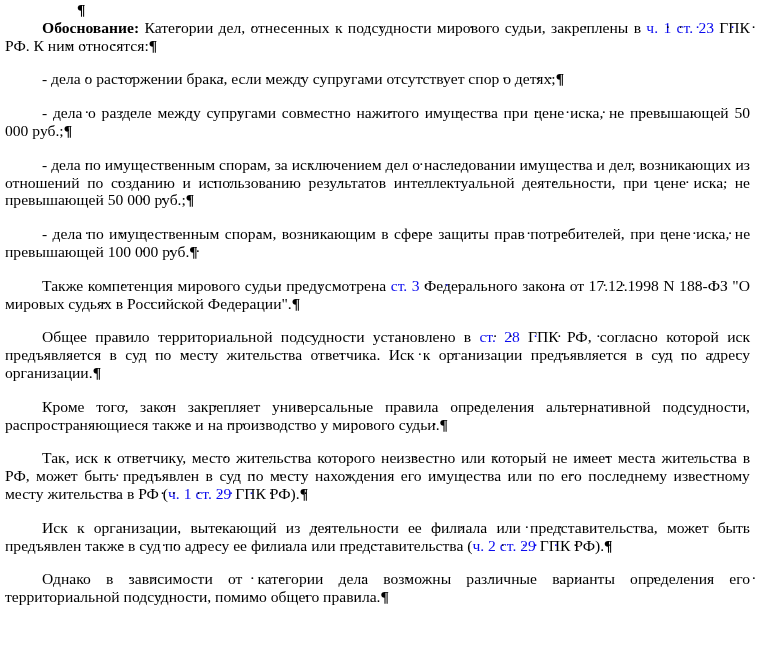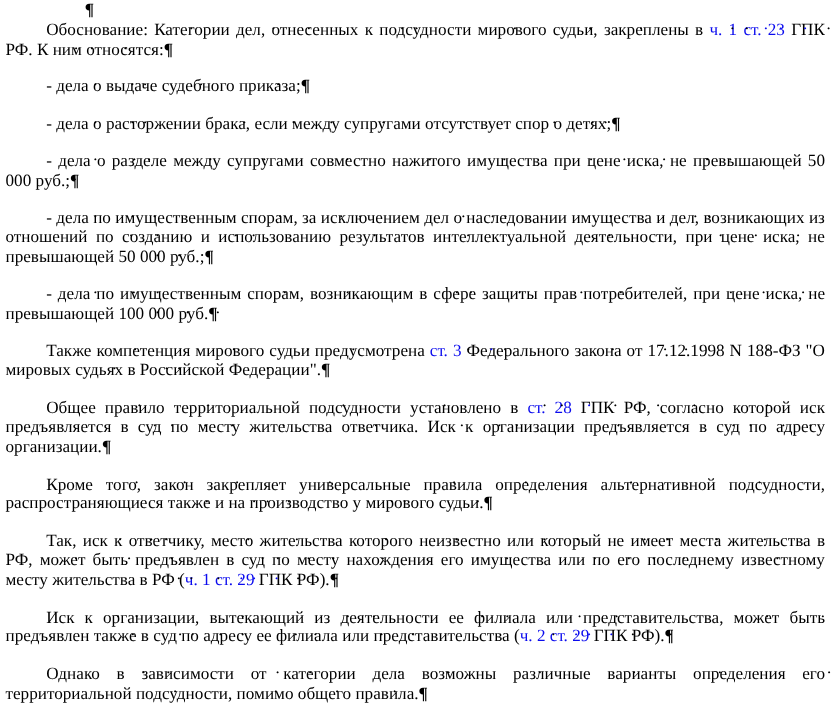--- a/index.html
+++ b/index.html
@@ -24,21 +24,21 @@
   .para {
     margin: 0 0 16px 0;
     text-align: justify;
     text-indent: 37px;
   }
   .para.empty {
     margin-bottom: 0;
     text-indent: 72px;
   }
   .run { white-space: normal; }
-  .run.bold { font-weight: normal; }
+  .run.bold { font-weight: bold; }
   .run.link {
     color: var(--link-color, #0b0bee);
     cursor: pointer;
   }
   
   .sp {
     position: relative;
   }
   .sp::before {
     content: var(--space-mark, "·");
@@ -54,21 +54,20 @@
     font-weight: bold;
     color: #000000;
   }
 </style>
 </head>
 <body>
 
 <div class="doc" id="doc">
     <p class="para empty"><span class="pil">¶</span></p>
     <p class="para"><span class="run bold">Обоснование:</span><span class="run normal"><span class="sp"> </span>Категории<span class="sp"> </span>дел,<span class="sp"> </span>отнесенных<span class="sp"> </span>к<span class="sp"> </span>подсудности<span class="sp"> </span>мирового<span class="sp"> </span>судьи,<span class="sp"> </span>закреплены<span class="sp"> </span>в<span class="sp"> </span></span><span class="run link">ч.<span class="sp"> </span>1<span class="sp"> </span>ст.<span class="sp"> </span>23</span><span class="run normal"><span class="sp"> </span>ГПК<span class="sp"> </span>РФ.<span class="sp"> </span>К<span class="sp"> </span>ним<span class="sp"> </span>относятся:</span><span class="pil">¶</span></p>
-    <p class="para"><span class="run normal">-<span class="sp"> </span>дела<span class="sp"> </span>о<span class="sp"> </span>выдаче<span class="sp"> </span>судебного<span class="sp"> </span>приказа;</span><span class="pil">¶</span></p>
     <p class="para"><span class="run normal">-<span class="sp"> </span>дела<span class="sp"> </span>о<span class="sp"> </span>расторжении<span class="sp"> </span>брака,<span class="sp"> </span>если<span class="sp"> </span>между<span class="sp"> </span>супругами<span class="sp"> </span>отсутствует<span class="sp"> </span>спор<span class="sp"> </span>о<span class="sp"> </span>детях;</span><span class="pil">¶</span></p>
     <p class="para"><span class="run normal">-<span class="sp"> </span>дела<span class="sp"> </span>о<span class="sp"> </span>разделе<span class="sp"> </span>между<span class="sp"> </span>супругами<span class="sp"> </span>совместно<span class="sp"> </span>нажитого<span class="sp"> </span>имущества<span class="sp"> </span>при<span class="sp"> </span>цене<span class="sp"> </span>иска,<span class="sp"> </span>не<span class="sp"> </span>превышающей<span class="sp"> </span>50<span class="sp"> </span>000<span class="sp"> </span>руб.;</span><span class="pil">¶</span></p>
     <p class="para"><span class="run normal">-<span class="sp"> </span>дела<span class="sp"> </span>по<span class="sp"> </span>имущественным<span class="sp"> </span>спорам,<span class="sp"> </span>за<span class="sp"> </span>исключением<span class="sp"> </span>дел<span class="sp"> </span>о<span class="sp"> </span>наследовании<span class="sp"> </span>имущества<span class="sp"> </span>и<span class="sp"> </span>дел,<span class="sp"> </span>возникающих<span class="sp"> </span>из<span class="sp"> </span>отношений<span class="sp"> </span>по<span class="sp"> </span>созданию<span class="sp"> </span>и<span class="sp"> </span>использованию<span class="sp"> </span>результатов<span class="sp"> </span>интеллектуальной<span class="sp"> </span>деятельности,<span class="sp"> </span>при<span class="sp"> </span>цене<span class="sp"> </span>иска,<span class="sp"> </span>не<span class="sp"> </span>превышающей<span class="sp"> </span>50<span class="sp"> </span>000<span class="sp"> </span>руб.;</span><span class="pil">¶</span></p>
     <p class="para"><span class="run normal">-<span class="sp"> </span>дела<span class="sp"> </span>по<span class="sp"> </span>имущественным<span class="sp"> </span>спорам,<span class="sp"> </span>возникающим<span class="sp"> </span>в<span class="sp"> </span>сфере<span class="sp"> </span>защиты<span class="sp"> </span>прав<span class="sp"> </span>потребителей,<span class="sp"> </span>при<span class="sp"> </span>цене<span class="sp"> </span>иска,<span class="sp"> </span>не<span class="sp"> </span>превышающей<span class="sp"> </span>100<span class="sp"> </span>000<span class="sp"> </span>руб.</span><span class="pil">¶</span></p>
     <p class="para"><span class="run normal">Также<span class="sp"> </span>компетенция<span class="sp"> </span>мирового<span class="sp"> </span>судьи<span class="sp"> </span>предусмотрена<span class="sp"> </span></span><span class="run link">ст.<span class="sp"> </span>3</span><span class="run normal"><span class="sp"> </span>Федерального<span class="sp"> </span>закона<span class="sp"> </span>от<span class="sp"> </span>17.12.1998<span class="sp"> </span>N<span class="sp"> </span>188-ФЗ<span class="sp"> </span>"О<span class="sp"> </span>мировых<span class="sp"> </span>судьях<span class="sp"> </span>в<span class="sp"> </span>Российской<span class="sp"> </span>Федерации".</span><span class="pil">¶</span></p>
     <p class="para"><span class="run normal">Общее<span class="sp"> </span>правило<span class="sp"> </span>территориальной<span class="sp"> </span>подсудности<span class="sp"> </span>установлено<span class="sp"> </span>в<span class="sp"> </span></span><span class="run link">ст.<span class="sp"> </span>28</span><span class="run normal"><span class="sp"> </span>ГПК<span class="sp"> </span>РФ,<span class="sp"> </span>согласно<span class="sp"> </span>которой<span class="sp"> </span>иск<span class="sp"> </span>предъявляется<span class="sp"> </span>в<span class="sp"> </span>суд<span class="sp"> </span>по<span class="sp"> </span>месту<span class="sp"> </span>жительства<span class="sp"> </span>ответчика.<span class="sp"> </span>Иск<span class="sp"> </span>к<span class="sp"> </span>организации<span class="sp"> </span>предъявляется<span class="sp"> </span>в<span class="sp"> </span>суд<span class="sp"> </span>по<span class="sp"> </span>адресу<span class="sp"> </span>организации.</span><span class="pil">¶</span></p>
     <p class="para"><span class="run normal">Кроме<span class="sp"> </span>того,<span class="sp"> </span>закон<span class="sp"> </span>закрепляет<span class="sp"> </span>универсальные<span class="sp"> </span>правила<span class="sp"> </span>определения<span class="sp"> </span>альтернативной<span class="sp"> </span>подсудности,<span class="sp"> </span>распространяющиеся<span class="sp"> </span>также<span class="sp"> </span>и<span class="sp"> </span>на<span class="sp"> </span>производство<span class="sp"> </span>у<span class="sp"> </span>мирового<span class="sp"> </span>судьи.</span><span class="pil">¶</span></p>
     <p class="para"><span class="run normal">Так,<span class="sp"> </span>иск<span class="sp"> </span>к<span class="sp"> </span>ответчику,<span class="sp"> </span>место<span class="sp"> </span>жительства<span class="sp"> </span>которого<span class="sp"> </span>неизвестно<span class="sp"> </span>или<span class="sp"> </span>который<span class="sp"> </span>не<span class="sp"> </span>имеет<span class="sp"> </span>места<span class="sp"> </span>жительства<span class="sp"> </span>в<span class="sp"> </span>РФ,<span class="sp"> </span>может<span class="sp"> </span>быть<span class="sp"> </span>предъявлен<span class="sp"> </span>в<span class="sp"> </span>суд<span class="sp"> </span>по<span class="sp"> </span>месту<span class="sp"> </span>нахождения<span class="sp"> </span>его<span class="sp"> </span>имущества<span class="sp"> </span>или<span class="sp"> </span>по<span class="sp"> </span>его<span class="sp"> </span>последнему<span class="sp"> </span>известному<span class="sp"> </span>месту<span class="sp"> </span>жительства<span class="sp"> </span>в<span class="sp"> </span>РФ<span class="sp"> </span>(</span><span class="run link">ч.<span class="sp"> </span>1<span class="sp"> </span>ст.<span class="sp"> </span>29</span><span class="run normal"><span class="sp"> </span>ГПК<span class="sp"> </span>РФ).</span><span class="pil">¶</span></p>
     <p class="para"><span class="run normal">Иск<span class="sp"> </span>к<span class="sp"> </span>организации,<span class="sp"> </span>вытекающий<span class="sp"> </span>из<span class="sp"> </span>деятельности<span class="sp"> </span>ее<span class="sp"> </span>филиала<span class="sp"> </span>или<span class="sp"> </span>представительства,<span class="sp"> </span>может<span class="sp"> </span>быть<span class="sp"> </span>предъявлен<span class="sp"> </span>также<span class="sp"> </span>в<span class="sp"> </span>суд<span class="sp"> </span>по<span class="sp"> </span>адресу<span class="sp"> </span>ее<span class="sp"> </span>филиала<span class="sp"> </span>или<span class="sp"> </span>представительства<span class="sp"> </span>(</span><span class="run link">ч.<span class="sp"> </span>2<span class="sp"> </span>ст.<span class="sp"> </span>29</span><span class="run normal"><span class="sp"> </span>ГПК<span class="sp"> </span>РФ).</span><span class="pil">¶</span></p>
     <p class="para"><span class="run normal">Однако<span class="sp"> </span>в<span class="sp"> </span>зависимости<span class="sp"> </span>от<span class="sp"> </span>категории<span class="sp"> </span>дела<span class="sp"> </span>возможны<span class="sp"> </span>различные<span class="sp"> </span>варианты<span class="sp"> </span>определения<span class="sp"> </span>его<span class="sp"> </span>территориальной<span class="sp"> </span>подсудности,<span class="sp"> </span>помимо<span class="sp"> </span>общего<span class="sp"> </span>правила.</span><span class="pil">¶</span></p>

